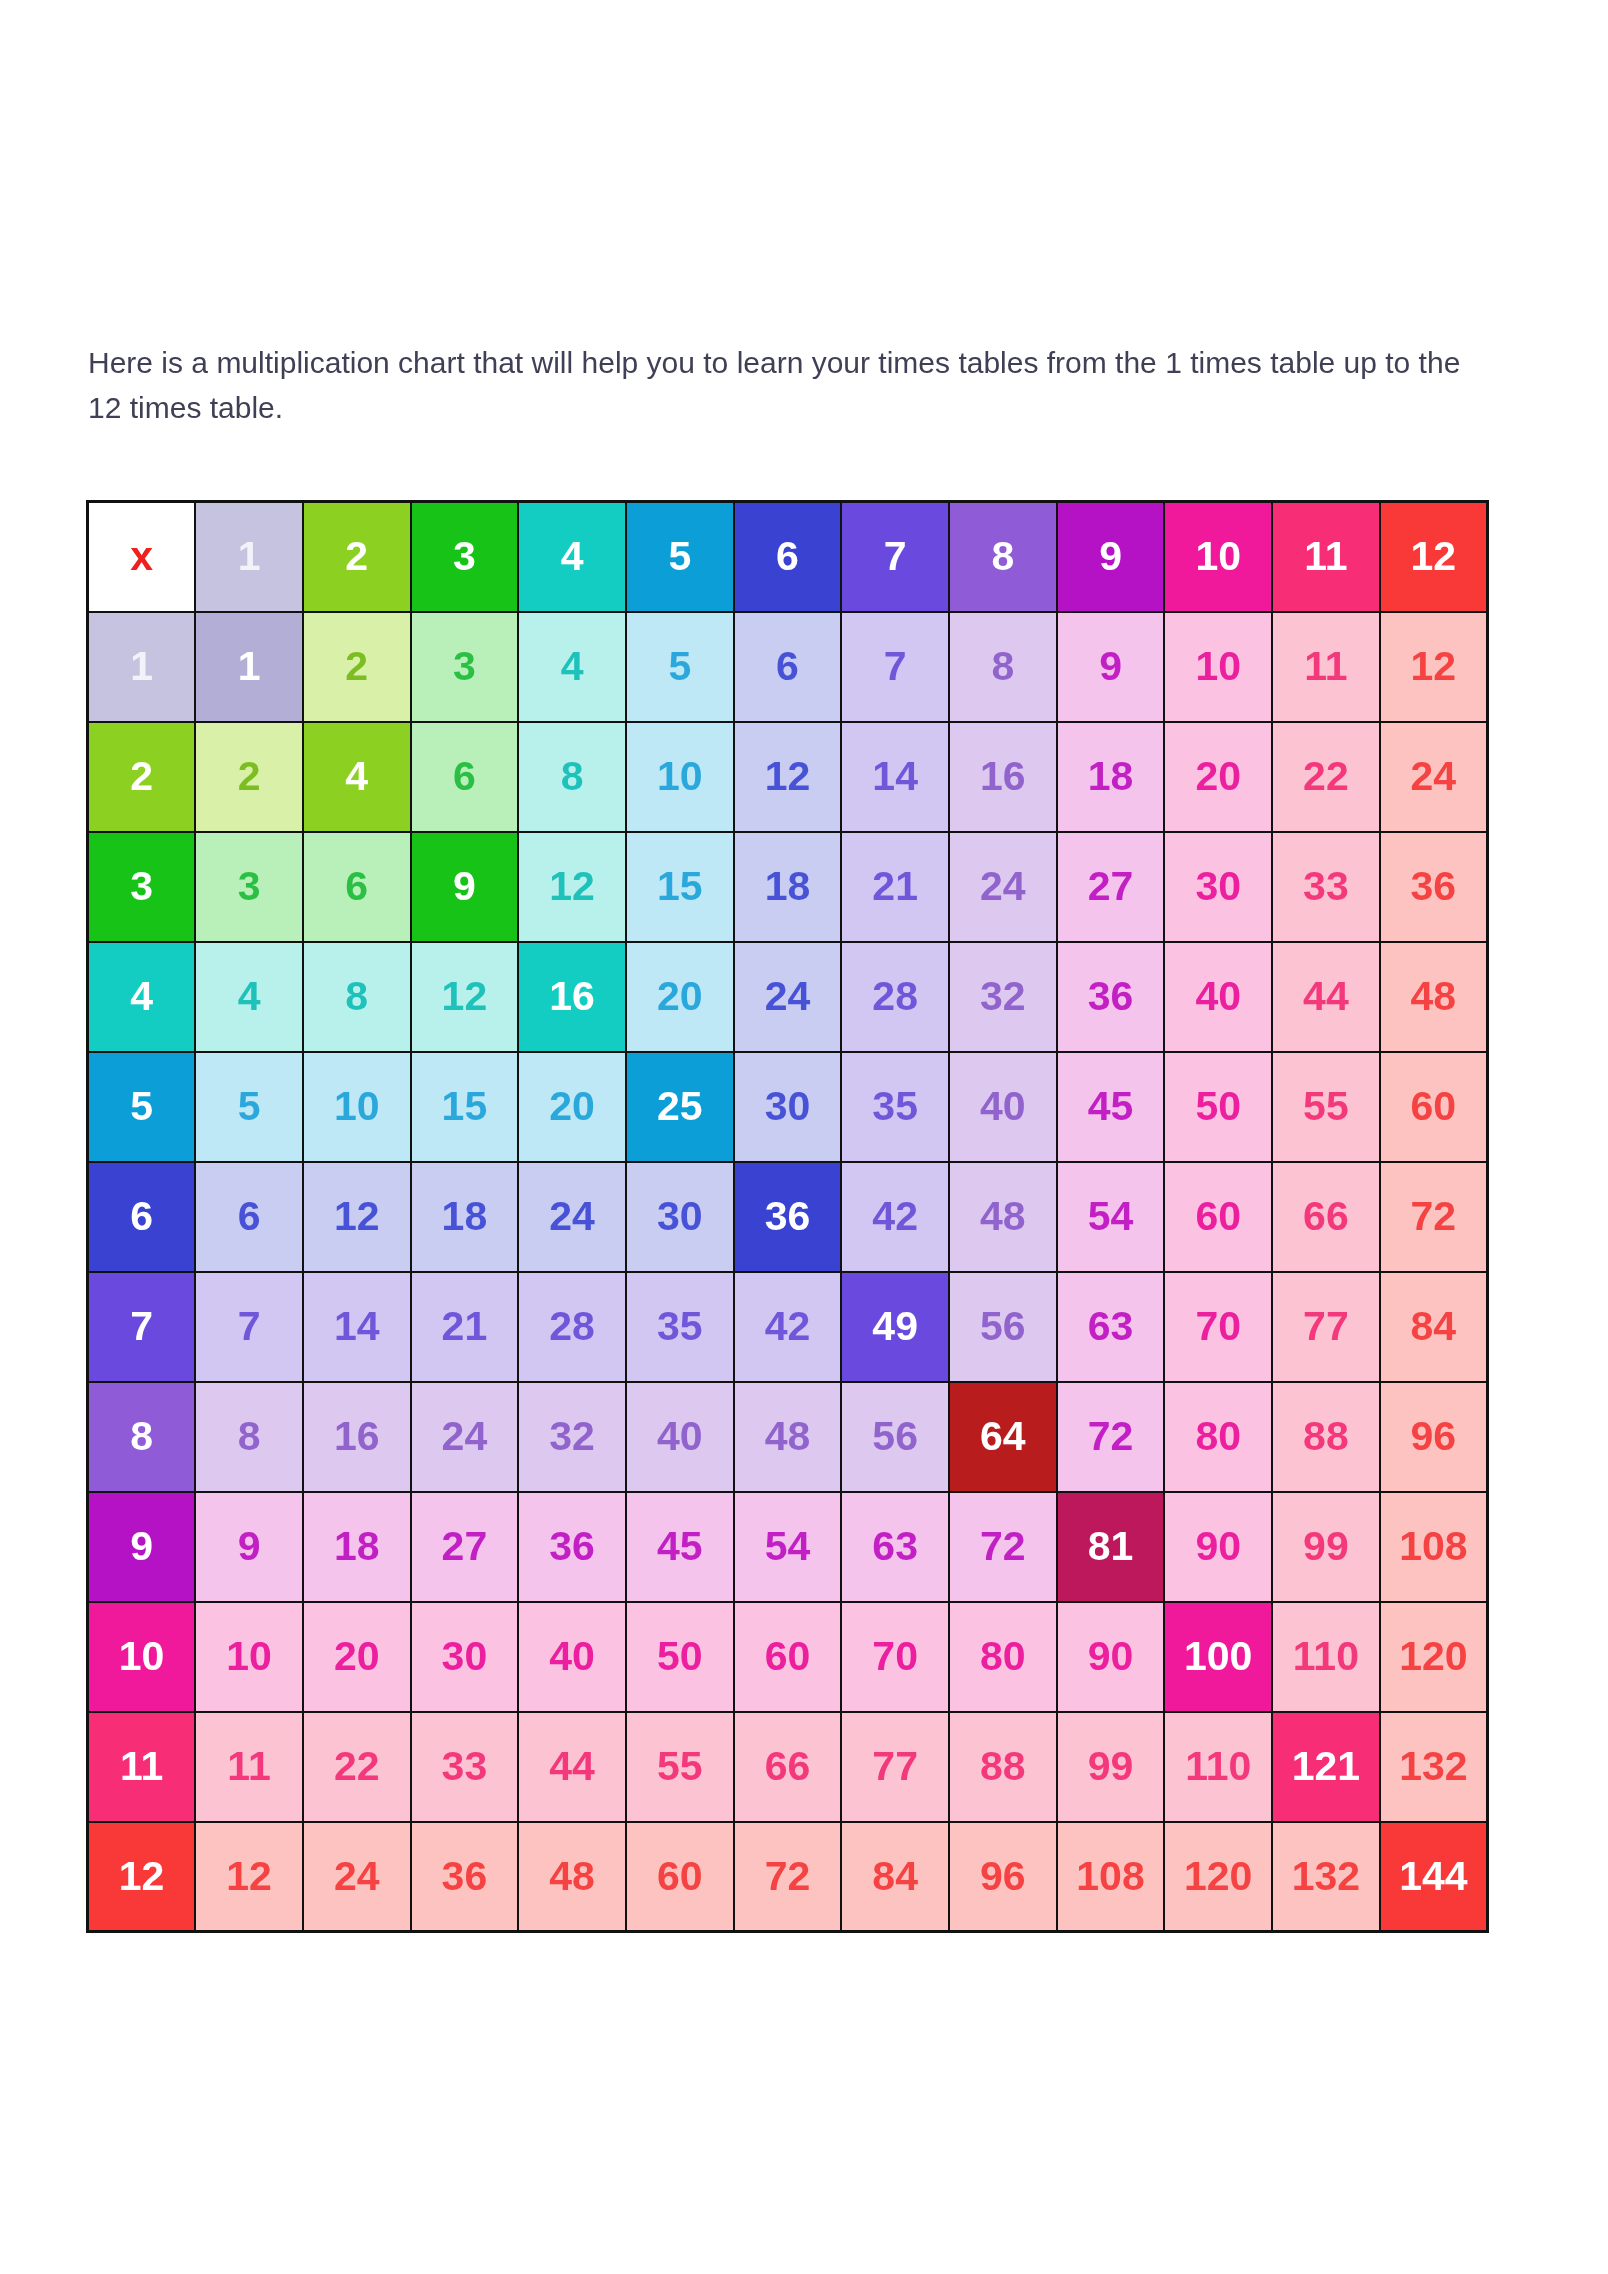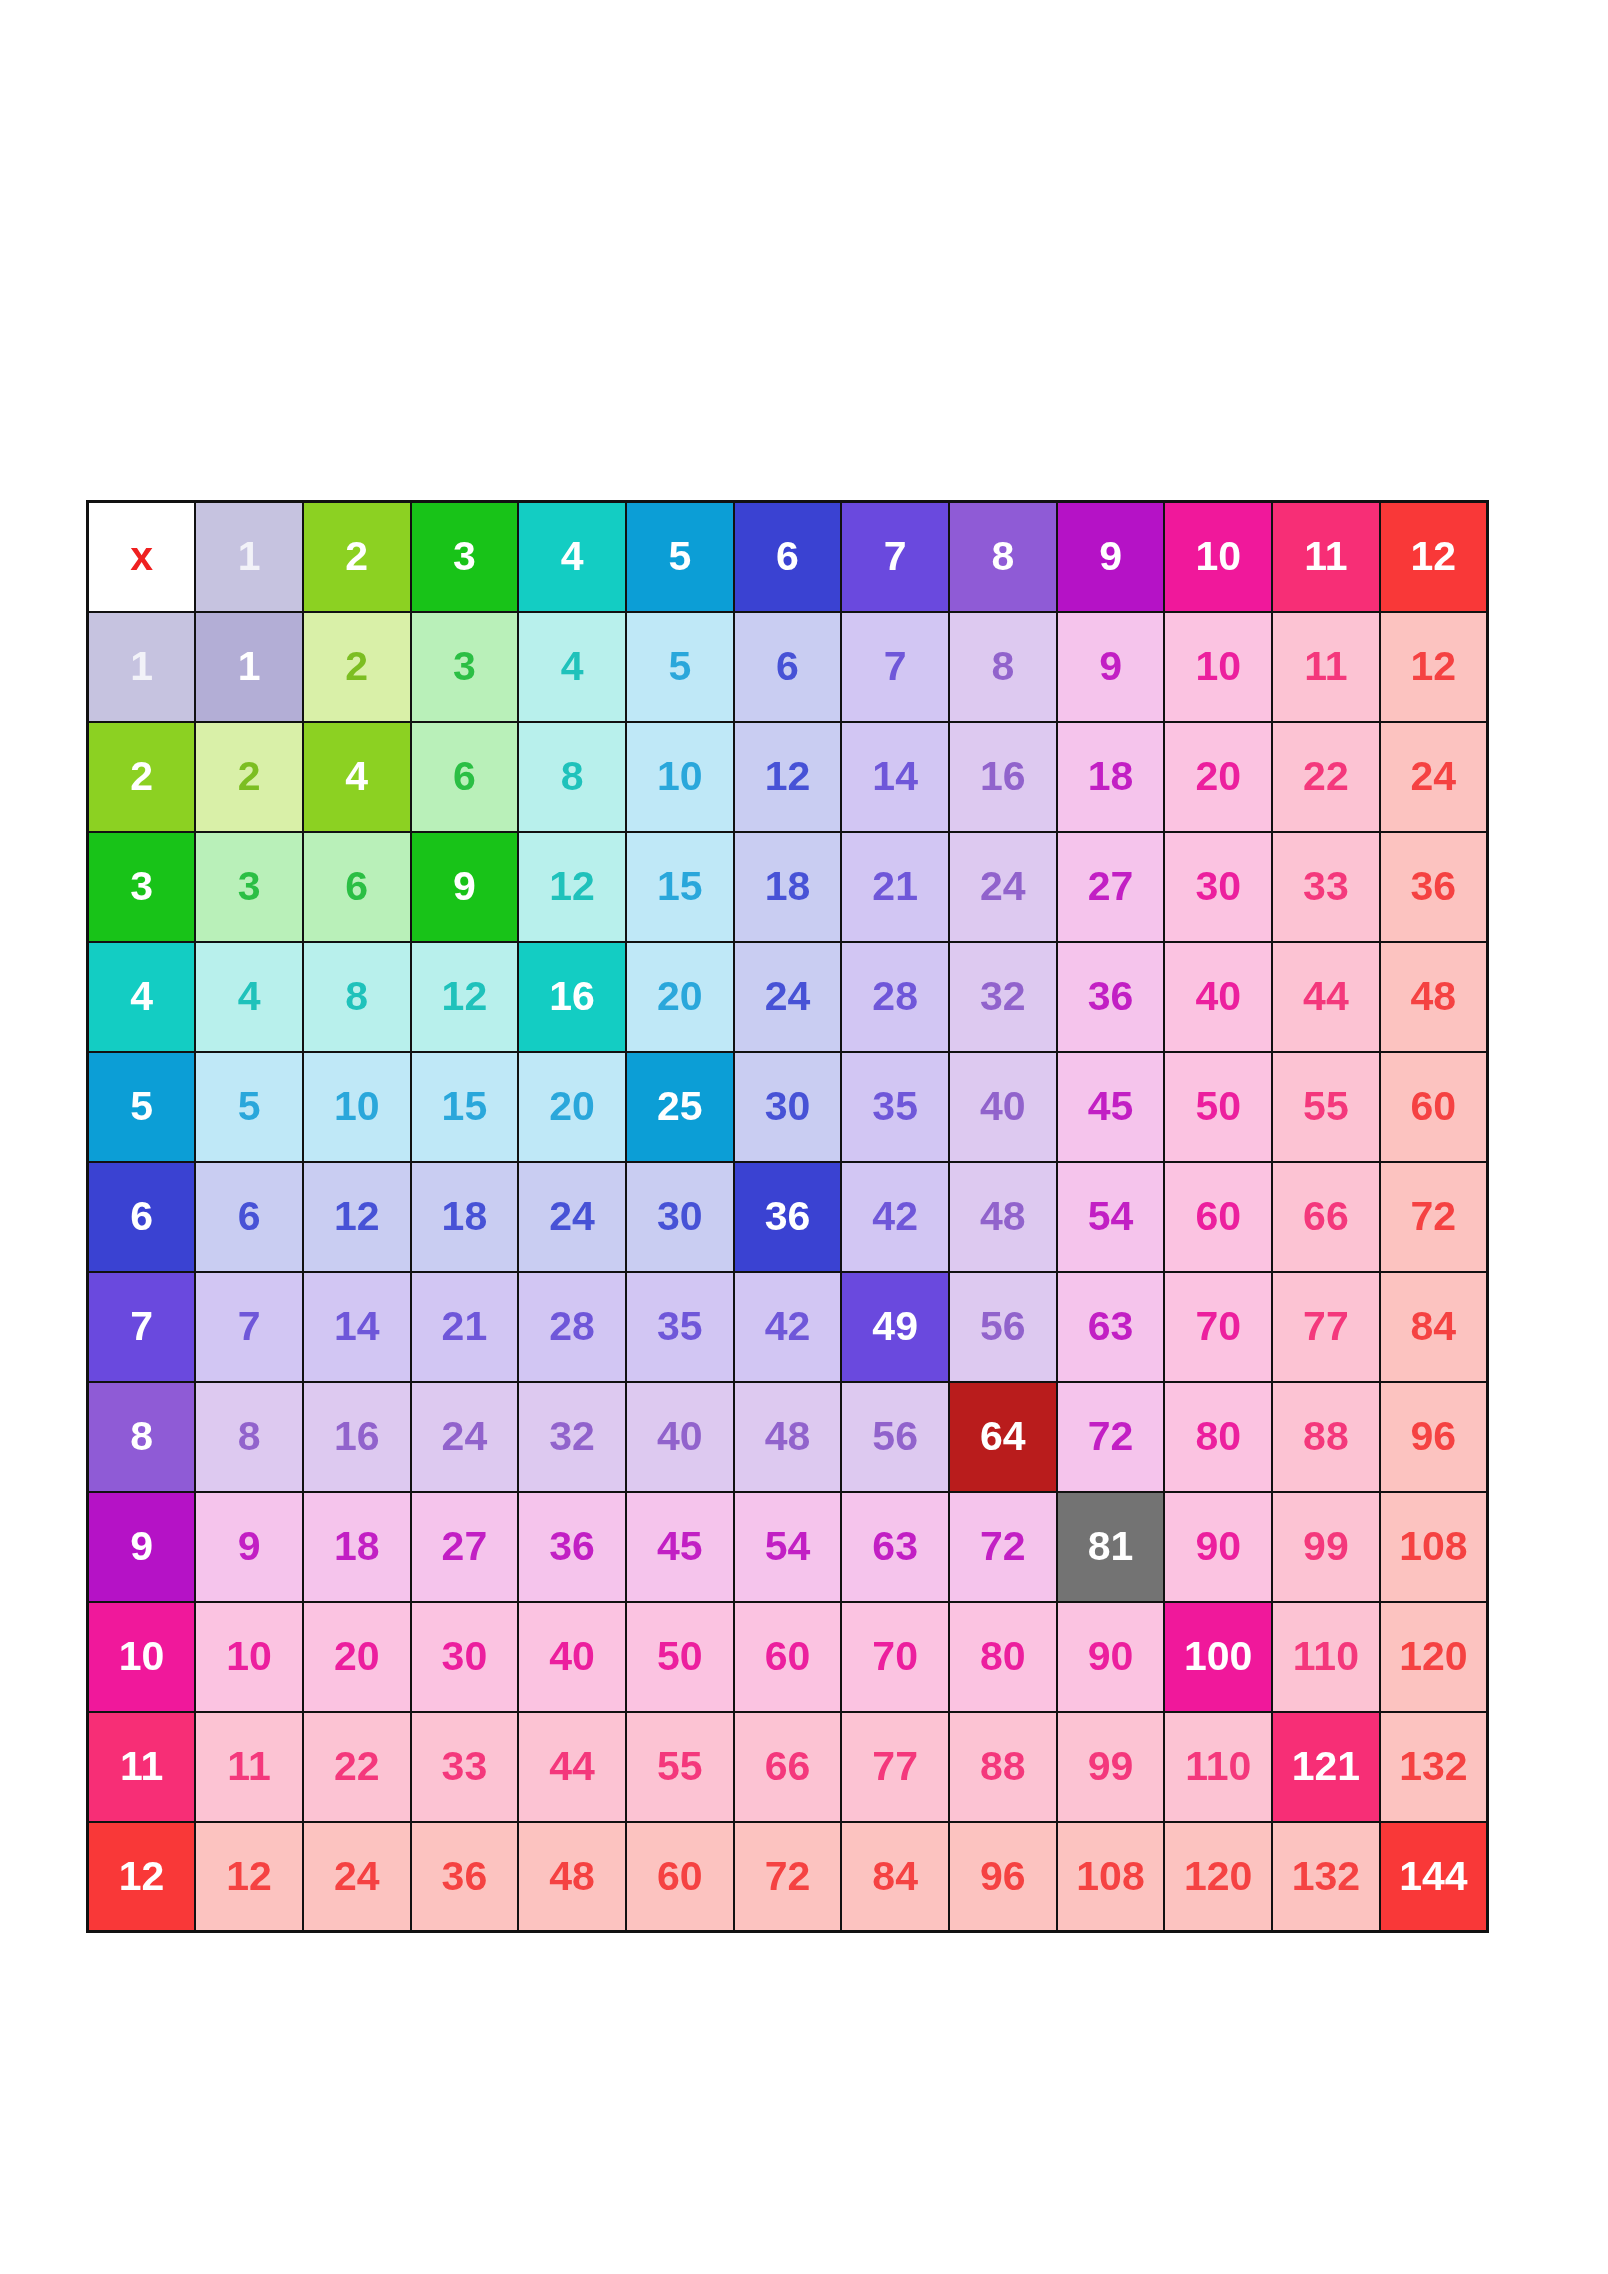--- a/index.html
+++ b/index.html
@@ -91,20 +91,21 @@
     color: #3f3f56;
   }
   .footer b { font-weight: bold; }
 </style>
 </head>
 <body>
 
 <div class="page">
 
 
+  <div class="intro">Here is a multiplication chart that will help you to learn your times tables from the 1 times table up to the 12 times table.</div>
 
   <div class="grid-wrap">
     <table class="mchart">
       <tbody id="mchart-body">
           <tr>
             <td style="background: rgb(255, 255, 255); color: rgb(239, 32, 32);">x</td>
             <td style="background: rgb(198, 195, 224); color: rgb(242, 242, 248);">1</td>
             <td style="background: rgb(140, 209, 34); color: rgb(255, 255, 255);">2</td>
             <td style="background: rgb(24, 195, 24); color: rgb(255, 255, 255);">3</td>
             <td style="background: rgb(19, 205, 195); color: rgb(255, 255, 255);">4</td>
@@ -240,21 +241,21 @@
           <tr>
             <td style="background: rgb(181, 18, 198); color: rgb(255, 255, 255);">9</td>
             <td style="background: rgb(245, 196, 236); color: rgb(194, 31, 196);">9</td>
             <td style="background: rgb(245, 196, 236); color: rgb(194, 31, 196);">18</td>
             <td style="background: rgb(245, 196, 236); color: rgb(194, 31, 196);">27</td>
             <td style="background: rgb(245, 196, 236); color: rgb(194, 31, 196);">36</td>
             <td style="background: rgb(245, 196, 236); color: rgb(194, 31, 196);">45</td>
             <td style="background: rgb(245, 196, 236); color: rgb(194, 31, 196);">54</td>
             <td style="background: rgb(245, 196, 236); color: rgb(194, 31, 196);">63</td>
             <td style="background: rgb(245, 196, 236); color: rgb(194, 31, 196);">72</td>
-            <td style="background: #737373; color: rgb(255, 255, 255);">81</td>
+            <td style="background: #be185d; color: rgb(255, 255, 255);">81</td>
             <td style="background: rgb(251, 195, 225); color: rgb(236, 31, 158);">90</td>
             <td style="background: rgb(252, 195, 211); color: rgb(244, 56, 124);">99</td>
             <td style="background: rgb(252, 195, 192); color: rgb(245, 66, 66);">108</td>
           </tr>
           <tr>
             <td style="background: rgb(240, 24, 155); color: rgb(255, 255, 255);">10</td>
             <td style="background: rgb(251, 195, 225); color: rgb(236, 31, 158);">10</td>
             <td style="background: rgb(251, 195, 225); color: rgb(236, 31, 158);">20</td>
             <td style="background: rgb(251, 195, 225); color: rgb(236, 31, 158);">30</td>
             <td style="background: rgb(251, 195, 225); color: rgb(236, 31, 158);">40</td>

